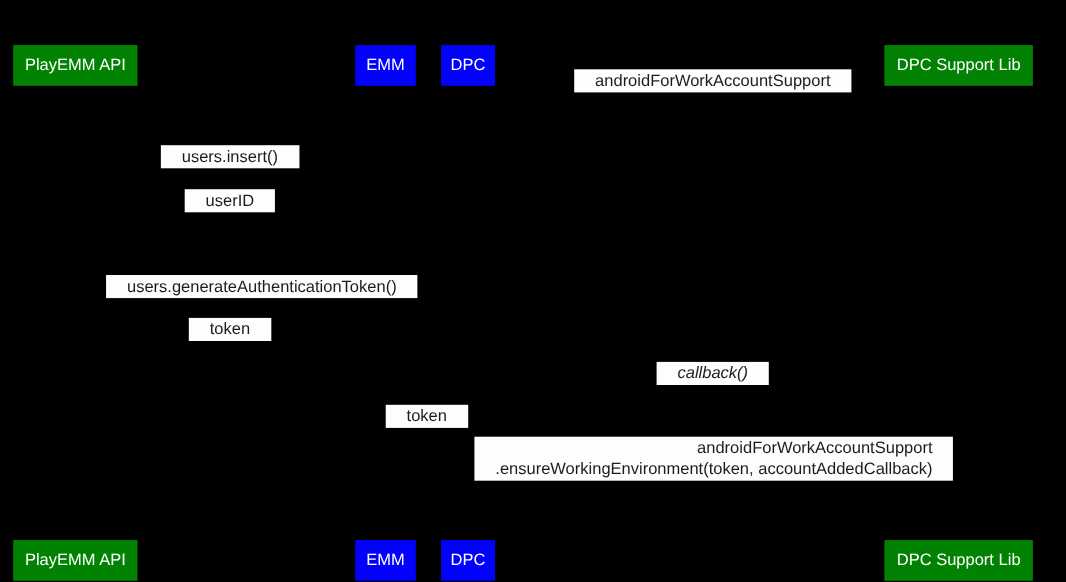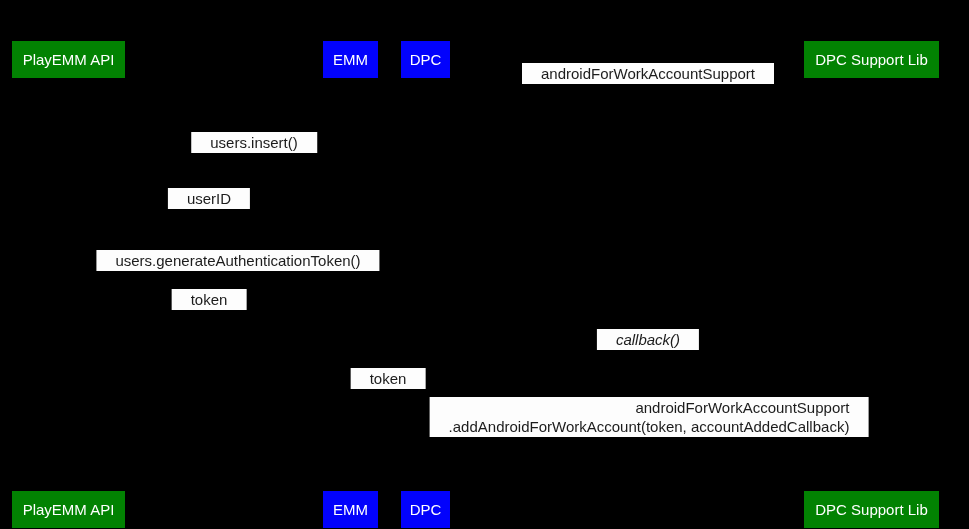--- a/index.html
+++ b/index.html
@@ -56,35 +56,35 @@
     <div class="actor green" style="left: 12px; top: 471px; width: 113px;">PlayEMM API</div>
     <div class="actor blue" style="left: 323px; top: 21px; width: 55px;">EMM</div>
     <div class="actor blue" style="left: 323px; top: 471px; width: 55px;">EMM</div>
     <div class="actor blue" style="left: 401px; top: 21px; width: 49px;">DPC</div>
     <div class="actor blue" style="left: 401px; top: 471px; width: 49px;">DPC</div>
     <div class="actor green" style="left: 804px; top: 21px; width: 135px;">DPC Support Lib</div>
     <div class="actor green" style="left: 804px; top: 471px; width: 135px;">DPC Support Lib</div>
     <div class="msg" style="left: 648px; top: 63px;">
       <div class="msg-line">androidForWorkAccountSupport</div>
     </div>
-    <div class="msg" style="left: 209px; top: 132px; margin-left: 45px;">
+    <div class="msg" style="left: 209px; top: 132px;">
       <div class="msg-line">users.insert()</div>
     </div>
-    <div class="msg" style="left: 209px; top: 188px;">
+    <div class="msg" style="left: 209px; top: 172px;">
       <div class="msg-line">userID</div>
     </div>
     <div class="msg" style="left: 210px; top: 250px; margin-left: 28px;">
       <div class="msg-line">users.generateAuthenticationToken()</div>
     </div>
     <div class="msg" style="left: 209px; top: 289px;">
       <div class="msg-line">token</div>
     </div>
     <div class="msg" style="left: 648px; top: 329px; font-style: italic;">
       <div class="msg-line">callback()</div>
     </div>
     <div class="msg" style="left: 388px; top: 368px;">
       <div class="msg-line">token</div>
     </div>
     <div class="msg" style="left: 649px; top: 397px;">
       <div class="msg-line">androidForWorkAccountSupport</div>
-      <div class="msg-line">.addAndroidForWorkAccount(token, accountAddedCallback)</div>
+      <div class="msg-line">.ensureWorkingEnvironment(token, accountAddedCallback)</div>
     </div>
   </div>
 
 </body></html>

